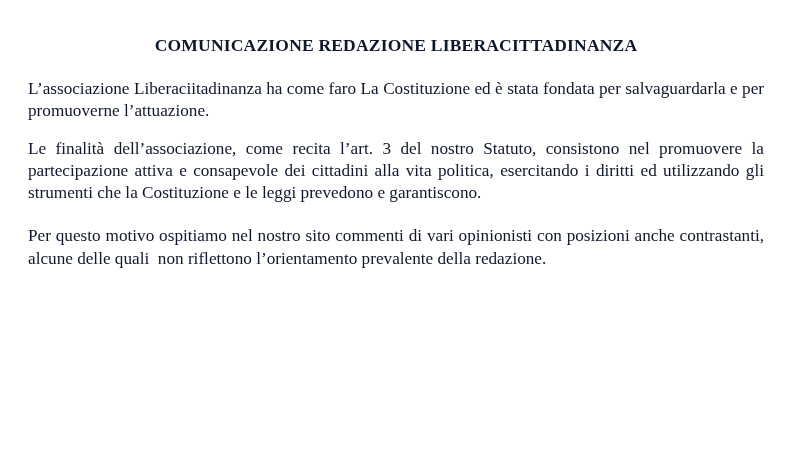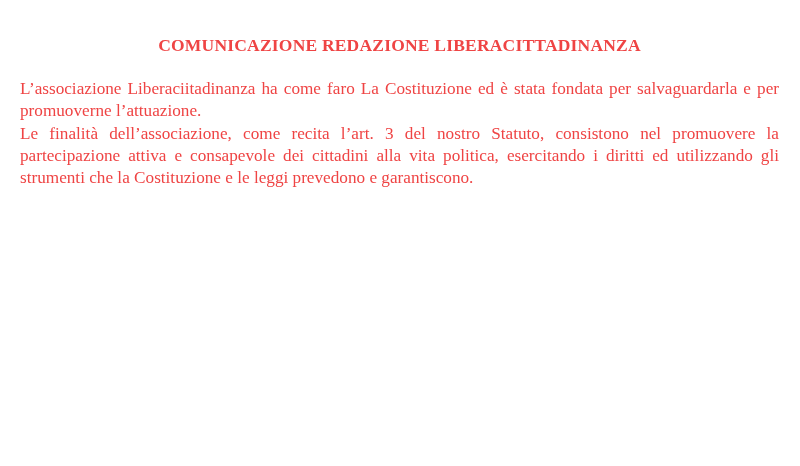--- a/index.html
+++ b/index.html
@@ -6,50 +6,51 @@
     margin: 0;
     padding: 0;
     background: #ffffff;
   }
   .page {
     position: relative;
     width: 800px;
     height: 466px;
     background: #ffffff;
     box-sizing: border-box;
-    padding: 35px 21px 0 20px;
+    padding: 35px 21px 0 13px;
     font-family: "Liberation Serif", "DejaVu Serif", serif;
-    color: #ef4444;
+    color: #0f172a;
     overflow: hidden;
   }
   .doc-title {
     font-size: 17.5px;
     font-weight: bold;
     text-align: center;
     line-height: 20px;
     margin: 0 0 23px 0;
     letter-spacing: 0.2px;
   }
   .para {
-    margin: 0;
+    margin: 15px;
     font-size: 17.2px;
     line-height: 22.3px;
     text-align: justify;
     white-space: pre-wrap;
   }
   .gap-before {
     margin-top: 21px;
   }
 </style>
 </head>
 <body>
 
 <div class="page">
   <h1 class="doc-title">COMUNICAZIONE REDAZIONE LIBERACITTADINANZA</h1>
 
   <p class="para">L’associazione Liberaciitadinanza ha come faro La Costituzione ed è stata fondata per salvaguardarla e per promuoverne l’attuazione.</p>
 
   <p class="para">Le finalità dell’associazione, come recita l’art. 3 del nostro Statuto, consistono nel promuovere la partecipazione attiva e consapevole dei cittadini alla vita politica, esercitando i diritti ed utilizzando gli strumenti che la Costituzione e le leggi prevedono e garantiscono.</p>
 
 
+  <p class="para gap-before">Per questo motivo ospitiamo nel nostro sito commenti di vari opinionisti con posizioni anche contrastanti, alcune delle quali  non riflettono l’orientamento prevalente della redazione.</p>
 
 
 </div>
 
 </body></html>

